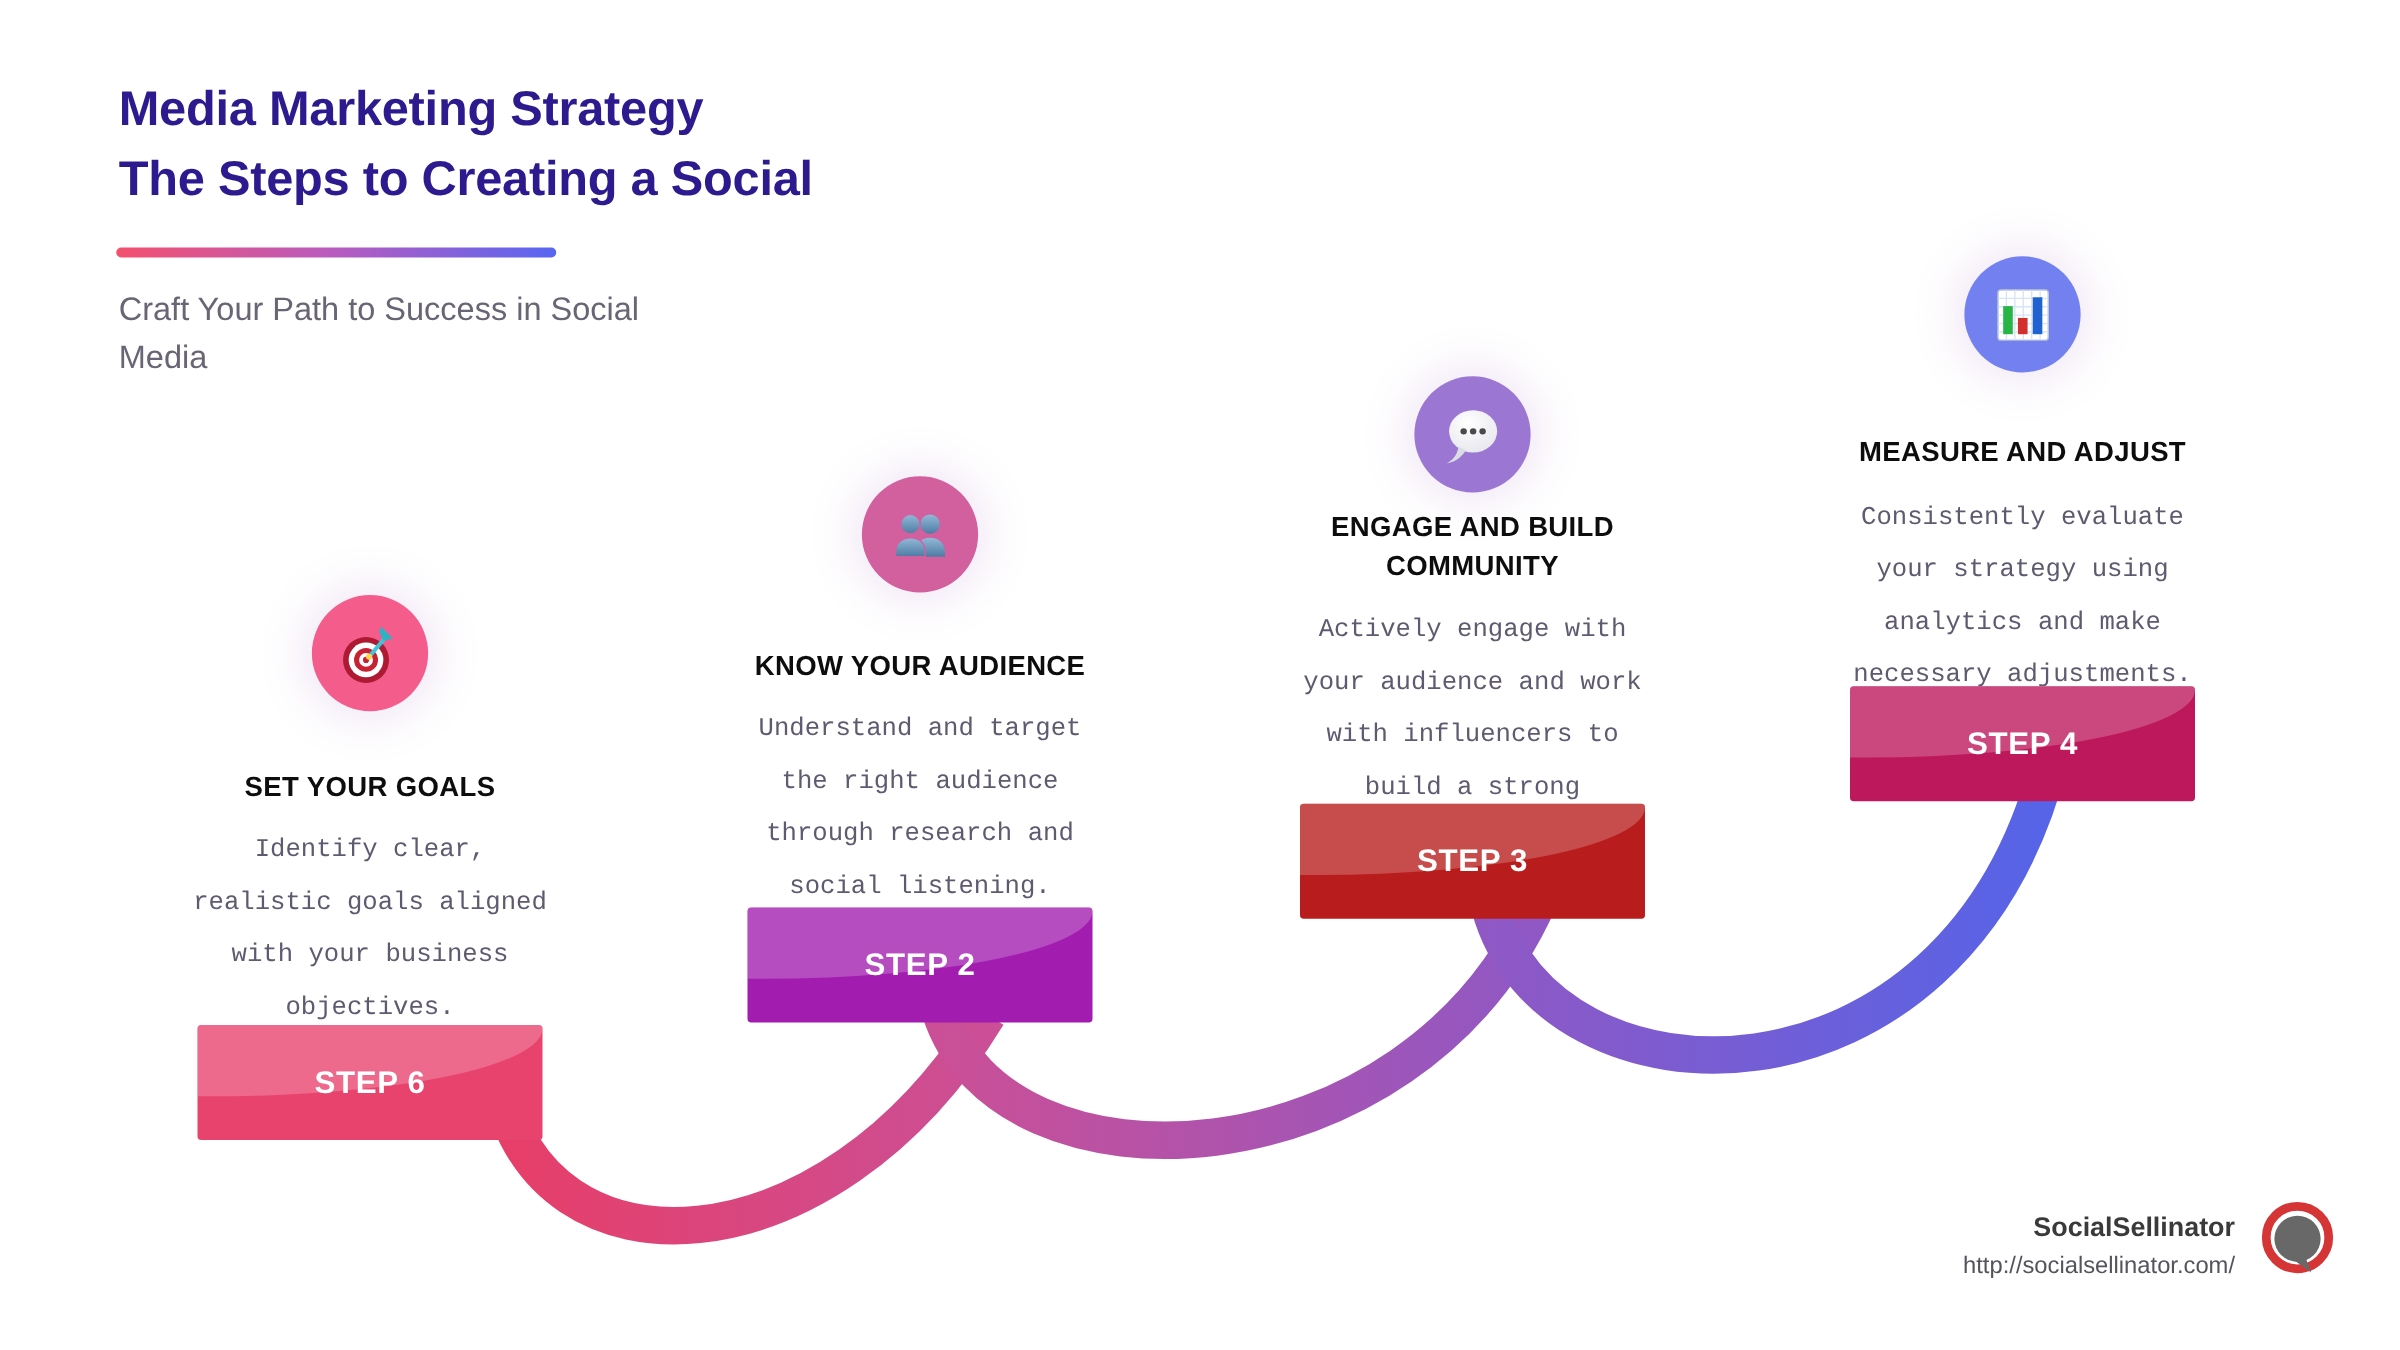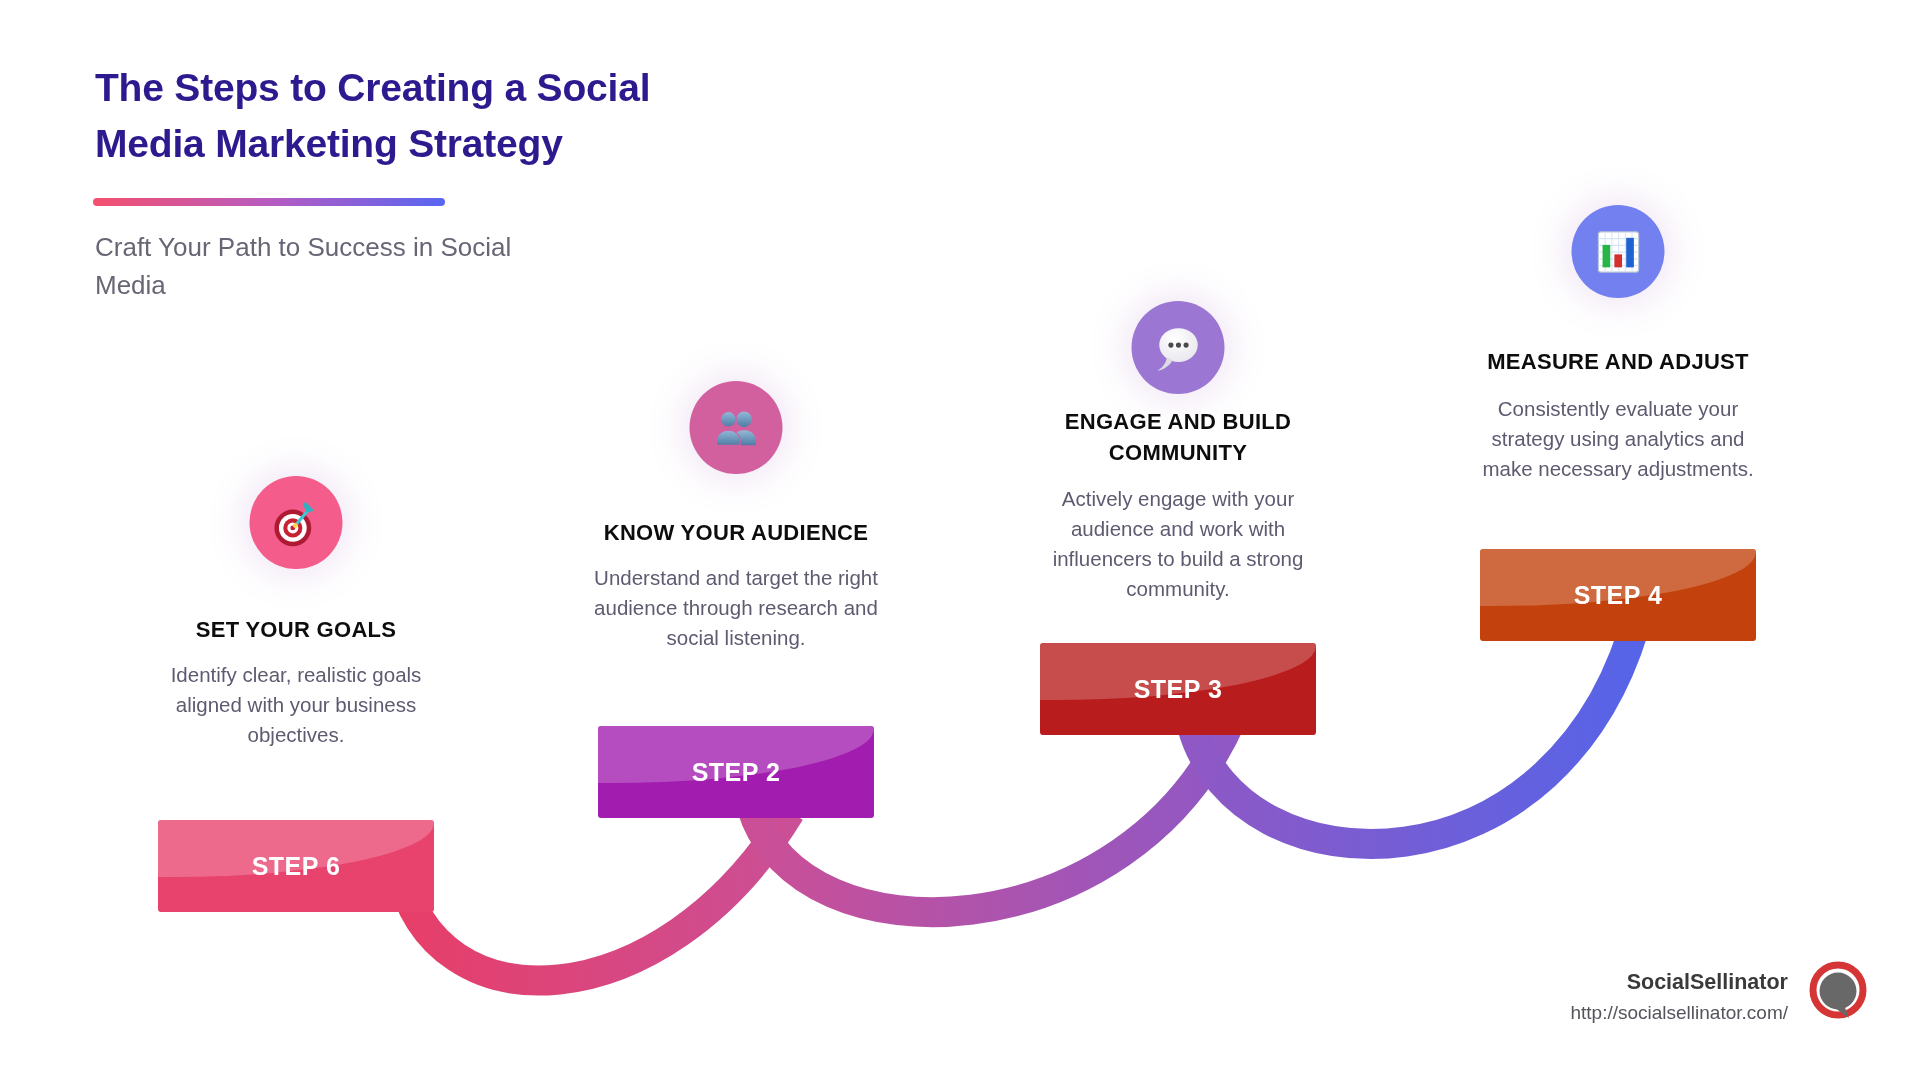--- a/index.html
+++ b/index.html
@@ -29,21 +29,21 @@
     width:93px;height:93px;border-radius:50%;
     display:flex;align-items:center;justify-content:center;
     box-shadow:0 0 34px 8px rgba(180,120,200,0.18);
   }
   .step-heading{
     position:absolute;left:50%;transform:translateX(-50%);width:300px;
     font-size:22px;font-weight:bold;color:#0D0D0D;letter-spacing:0.3px;line-height:31px;
   }
   .step-desc{
     position:absolute;left:50%;transform:translateX(-50%);
-    font-size:20.5px;line-height:30px;color:#5F5A70;
+    font-size:20.5px;line-height:42px;color:#5F5A70;font-family:Liberation Mono, monospace;
   }
   .banner{
     position:absolute;width:276px;height:92px;z-index:3;border-radius:3px;
     display:flex;align-items:center;justify-content:center;overflow:hidden;
   }
   .banner::before{
     content:"";position:absolute;left:0;top:0;width:100%;height:62%;
     background:rgba(255,255,255,0.21);
     border-radius:3px 3px 100% 0 / 3px 3px 100% 0;
   }
@@ -57,22 +57,22 @@
   .brand{font-size:21.5px;font-weight:bold;color:#3A3A3A;}
   .brand-url{font-size:19px;color:#55535B;margin-top:7px;}
   .brand-logo{position:absolute;left:1806px;top:960px;width:64px;height:64px;z-index:2;}
 </style>
 </head>
 <body>
 
 <div class="canvas">
 
   <div class="title">
+    <div>Media Marketing Strategy</div>
     <div>The Steps to Creating a Social</div>
-    <div>Media Marketing Strategy</div>
   </div>
   <div class="title-underline"></div>
   <div class="subtitle">Craft Your Path to Success in Social Media</div>
 
   <svg class="connectors" width="1920" height="1080" viewBox="0 0 1920 1080">
     <defs>
       <linearGradient id="g1" gradientUnits="userSpaceOnUse" x1="400" y1="0" x2="790" y2="0">
         <stop offset="0" stop-color="#E73E68"></stop>
           <stop offset="1" stop-color="#CB4F96"></stop>
       </linearGradient>
@@ -176,21 +176,21 @@
           <line x1="5" y1="33.5" x2="39" y2="33.5"></line>
         </g>
         <rect x="8.5" y="16" width="6.5" height="19" fill="#28B446"></rect>
         <rect x="18.5" y="24" width="6.5" height="11" fill="#D32F2F"></rect>
         <rect x="28.5" y="10" width="6.5" height="25" fill="#1E63D0"></rect>
       </svg>
     </div>
     <div class="step-heading" style="top:346px;">MEASURE AND ADJUST</div>
     <div class="step-desc" style="top:394px;width:300px;">Consistently evaluate your strategy using analytics and make necessary adjustments.</div>
   </div>
-  <div class="banner" style="left: 1480px; top: 549px; background-color: #c2410c;">
+  <div class="banner" style="left: 1480px; top: 549px; background-color: #be185d;">
     <span class="banner-label">STEP 4</span>
   </div>
 
   <div class="footer-text">
     <span class="brand">SocialSellinator</span>
     <span class="brand-url">http://socialsellinator.com/</span>
   </div>
   <svg class="brand-logo" viewBox="0 0 64 64">
     <circle cx="32" cy="30" r="25" fill="none" stroke="#D53535" stroke-width="7"></circle>
     <circle cx="32" cy="31" r="18.5" fill="#686868"></circle>

